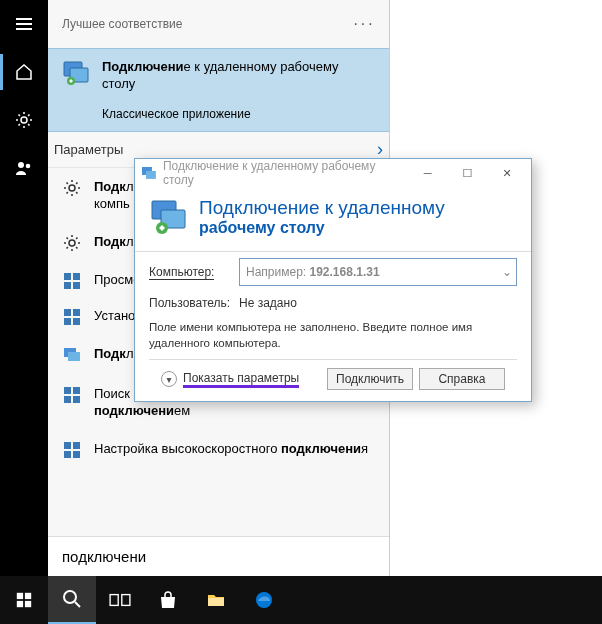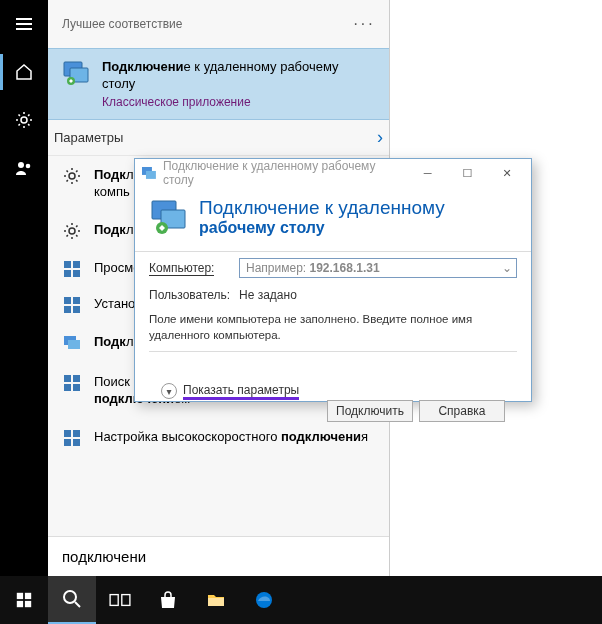--- a/index.html
+++ b/index.html
@@ -14,21 +14,21 @@
 
     
     .results { position: absolute; left: 48px; top: 0; width: 342px; height: 576px; background: #f7f7f7; border-right: 1px solid #ccc; }
     .section-header { display: flex; align-items: center; justify-content: space-between; padding: 15px 14px; font-size: 12px; color: #666; }
     .section-header .more { font-size: 16px; color: #555; letter-spacing: 2px; }
 
     .best-match { display: flex; align-items: flex-start; padding: 10px 14px; background: #bfdcef; border-top: 1px solid #9ac4e1; border-bottom: 1px solid #9ac4e1; }
     .best-match .icon { width: 28px; height: 28px; margin-right: 12px; flex-shrink: 0; }
     .best-match .title { font-size: 13px; color: #000; line-height: 1.3; }
     .best-match .title b { font-weight: 600; }
-    .best-match .subtitle { font-size: 12px; color: #701a75; margin-top: 2px; }
+    .best-match .subtitle { font-size: 12px; color: #000000; margin-top: 14px; }
 
     .params-row { display: flex; align-items: center; justify-content: space-between; padding: 7px 6px; font-size: 13px; color: #333; border-bottom: 1px solid #e6e6e6; }
     .params-row .chev { color: #0a6abf; font-size: 18px; font-weight: 300; }
 
     .result-item { display: flex; align-items: flex-start; padding: 10px 14px; }
     .result-item .ric { width: 20px; height: 20px; margin-right: 12px; flex-shrink: 0; display: flex; align-items: center; justify-content: center; color: #333; }
     .result-item .rtxt { font-size: 13px; color: #000; line-height: 1.35; }
     .result-item .rtxt b { font-weight: 600; }
     .result-item.compact { padding: 8px 14px; }
 
@@ -48,28 +48,28 @@
     .rdp-titlebar .winbtn { width: 40px; height: 28px; display: flex; align-items: center; justify-content: center; color: #555; font-size: 11px; }
 
     .rdp-banner { display: flex; align-items: center; padding: 10px 14px 14px 14px; background: #fff; }
     .rdp-banner .bicon { width: 40px; height: 40px; margin-right: 10px; }
     .rdp-banner .btxt { color: #0a5db3; font-size: 19px; line-height: 1.15; }
     .rdp-banner .btxt .line2 { font-weight: 600; font-size: 16px; }
 
     .rdp-body { padding: 6px 14px 10px 14px; border-top: 1px solid #dcdcdc; font-size: 12px; color: #333; }
     .rdp-row { display: flex; align-items: center; margin-bottom: 10px; }
     .rdp-row .lbl { width: 90px; }
-    .rdp-combo { flex: 1; display: flex; align-items: center; border: 1px solid #7a9bc0; height: 20px; padding: 0 4px 0 6px; color: #888; font-size: 12px; justify-content: space-between; }
+    .rdp-combo { flex: 1; display: flex; align-items: center; border: 1px solid #7a9bc0; height: 28px; padding: 0 4px 0 6px; color: #888; font-size: 12px; justify-content: space-between; }
     .rdp-combo .ip { color: #888; font-weight: 600; }
     .rdp-msg { font-size: 11.5px; color: #333; line-height: 1.35; margin-top: 2px; }
 
     .rdp-footer { display: flex; align-items: center; padding: 8px 12px 0 12px; border-top: 1px solid #dcdcdc; margin-top: 8px; }
     .rdp-footer .showparams { display: flex; align-items: center; color: #333; font-size: 12px; flex: 1; }
     .rdp-footer .showparams .circ { width: 16px; height: 16px; border: 1px solid #999; border-radius: 50%; display: flex; align-items: center; justify-content: center; margin-right: 6px; font-size: 10px; color: #555; }
-    .rdp-btn { min-width: 86px; height: 22px; border: 1px solid #aaa; background: #f3f3f3; font-size: 12px; margin-left: 6px; display: flex; align-items: center; justify-content: center; margin-top: 40px; }
+    .rdp-btn { min-width: 86px; height: 22px; border: 1px solid #aaa; background: #f3f3f3; font-size: 12px; margin-left: 6px; display: flex; align-items: center; justify-content: center; }
 
     .gear-svg { stroke: currentColor; fill: none; stroke-width: 1.5; }
   </style>
 </head>
 <body>
 
 <div class="win-sidebar">
   <div class="vitem">
     <svg viewBox="0 0 20 20">
         <path d="M2 5h16M2 10h16M2 15h16" stroke="#fff" stroke-width="2"></path>

